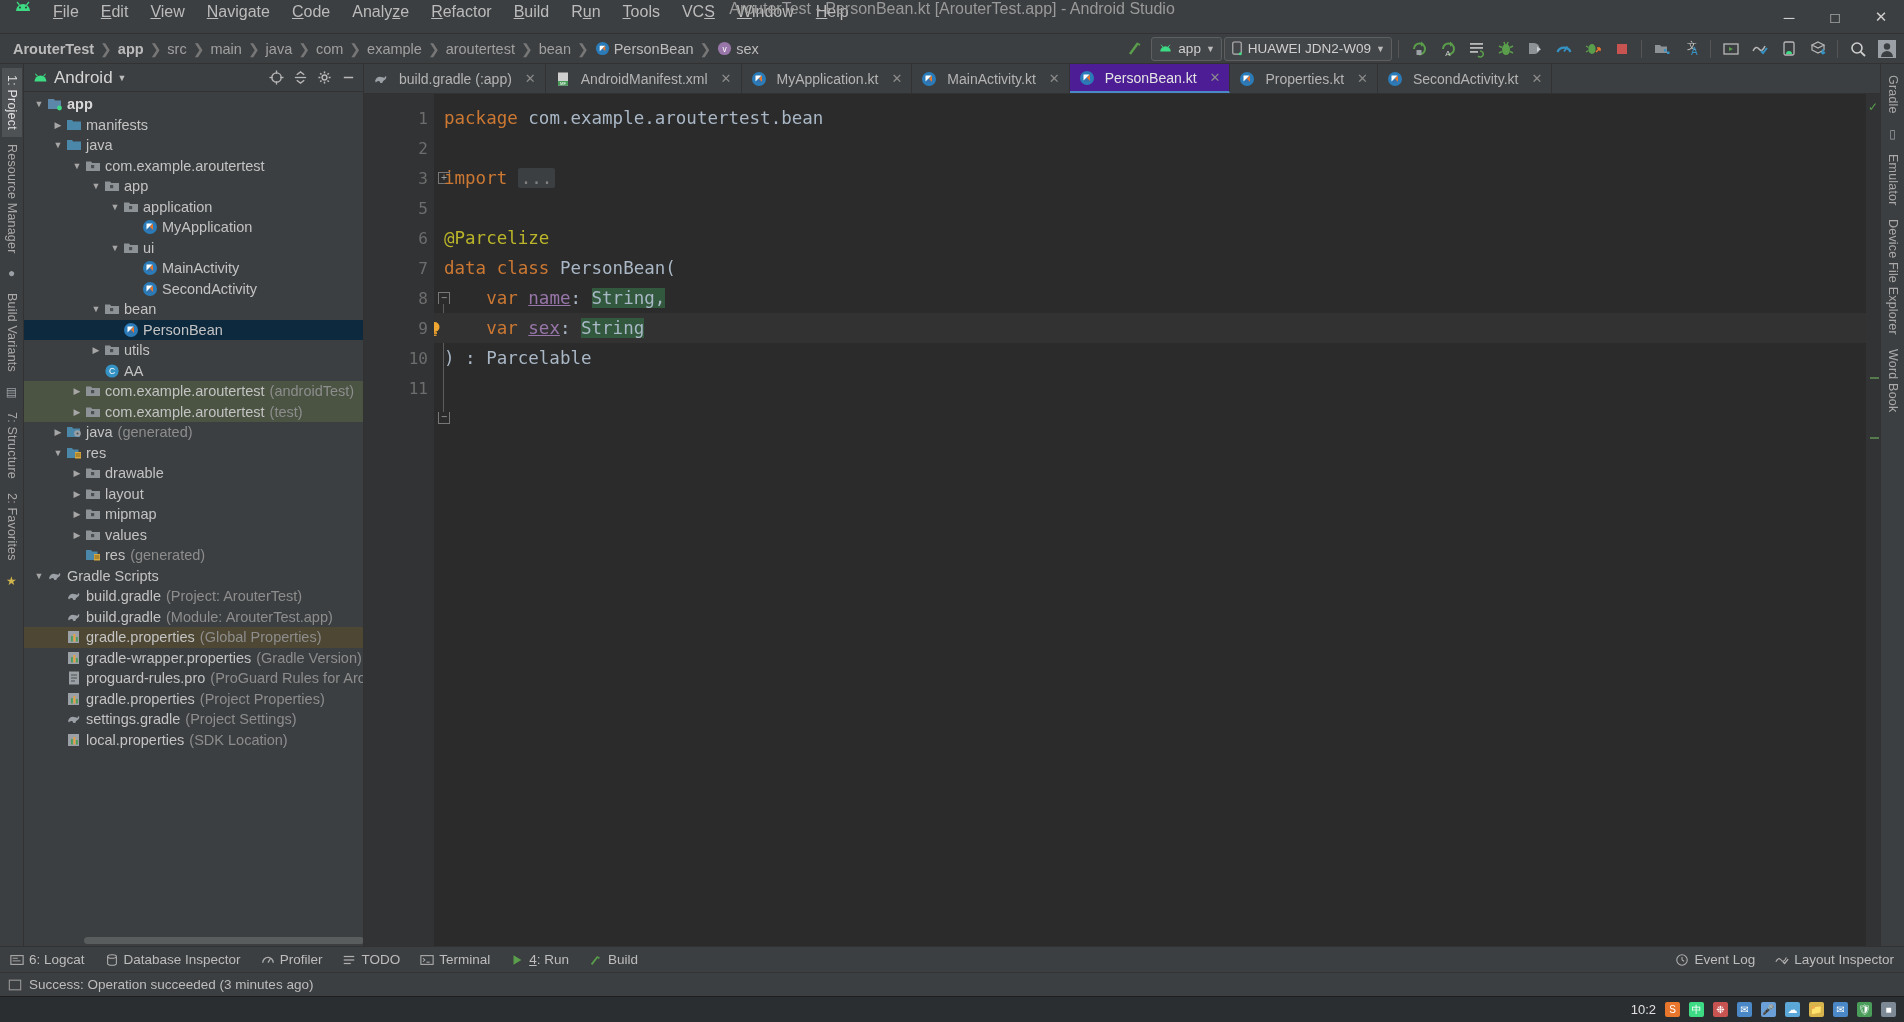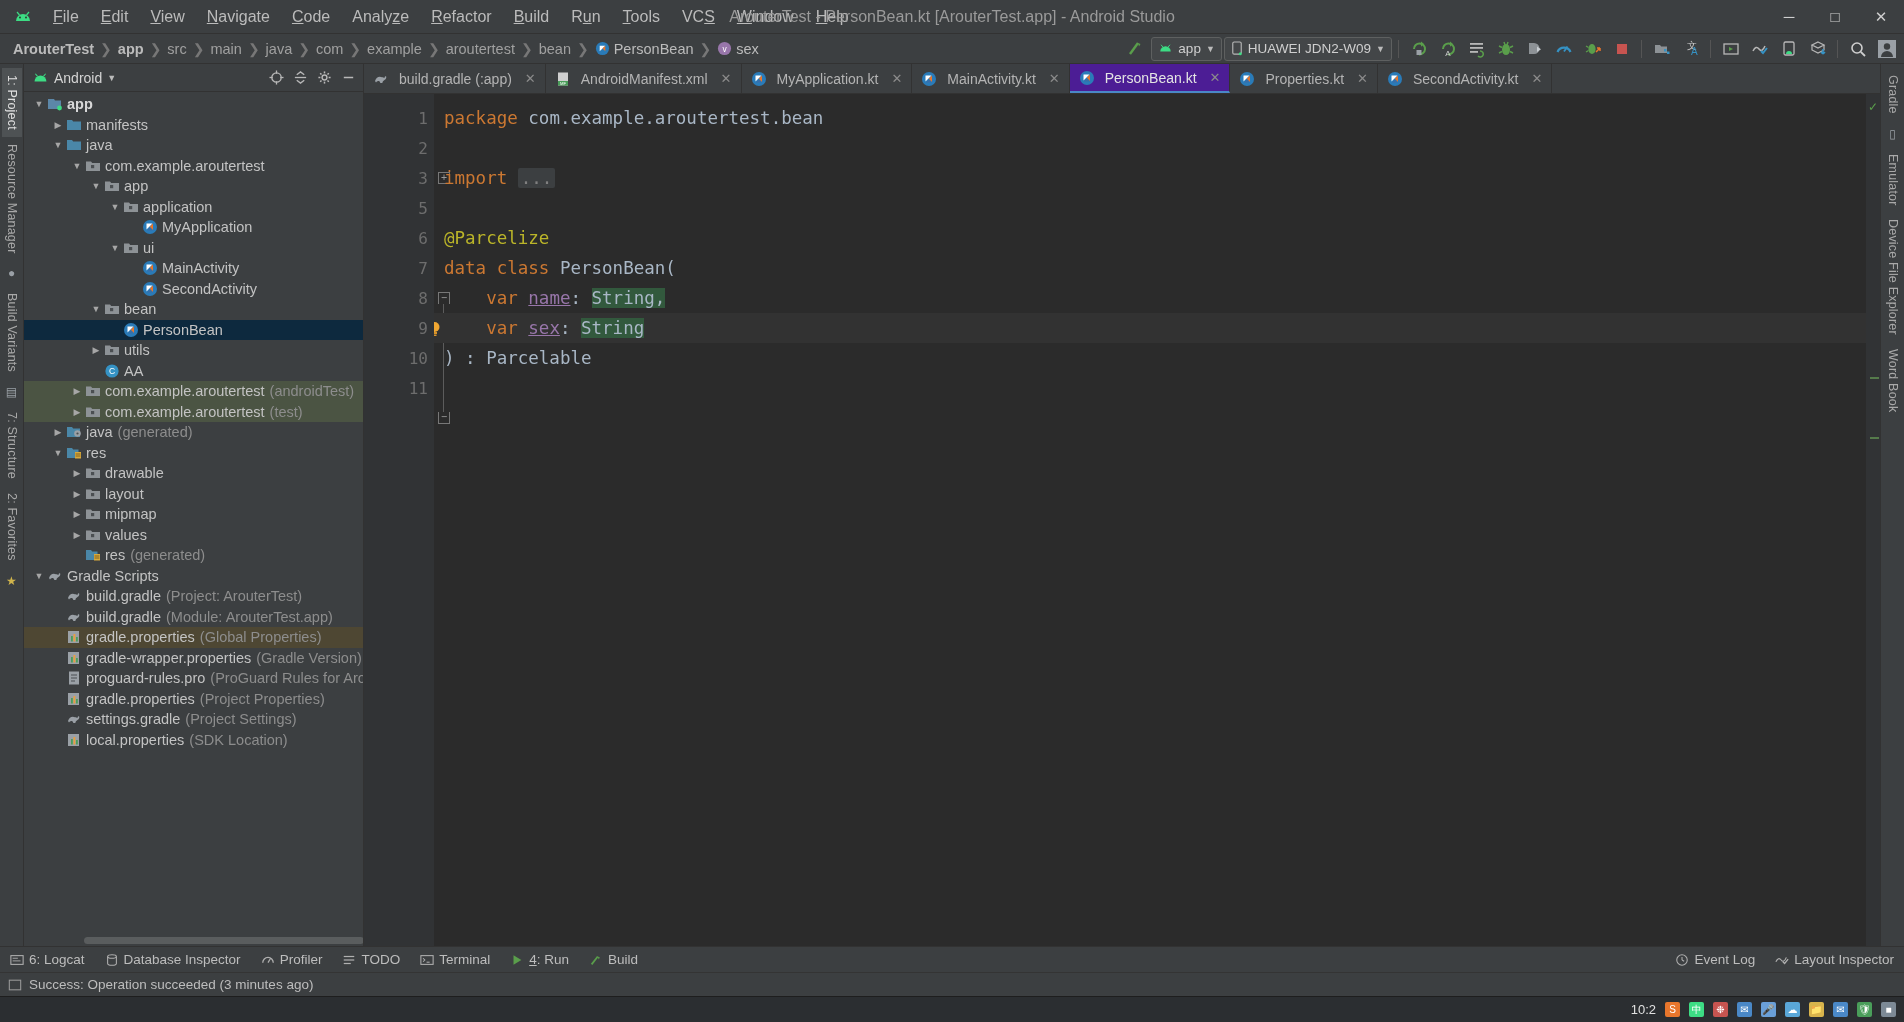--- a/index.html
+++ b/index.html
@@ -9,21 +9,21 @@
     font-family: "Liberation Sans", sans-serif;
     color: #bbbbbb;
     overflow: hidden;
   }
   body { display: flex; flex-direction: column; }
 
   
   .titlebar {
     height: 20px; flex: 0 0 34px;
     background: #3c3f41;
-    display: flex; align-items: center;
+    display: flex; align-items: flex-start;
     border-bottom: 1px solid #323232;
     position: relative;
   }
   .android-logo { width: 26px; margin-left: 10px; display:flex; align-items:center; justify-content:center; }
   .menubar { display: flex; align-items: center; margin-left: 6px; }
   .menu-item {
     padding: 3px 11px; font-size: 16px; color: #bbbbbb;
     cursor: default; white-space: nowrap;
   }
   .menu-item u { text-decoration: underline; }
@@ -79,21 +79,21 @@
   
   .project {
     width: 340px; flex: 0 0 340px; background: #3c3f41;
     display: flex; flex-direction: column;
     border-right: 1px solid #323232;
   }
   .proj-head {
     height: 28px; flex:0 0 28px; display:flex; align-items:center;
     padding-left: 8px; gap: 5px; border-bottom: 1px solid #323232;
   }
-  .proj-title { font-size: 14px; color: #d4d4d4; }
+  .proj-title { font-size: 17px; color: #d4d4d4; }
   .proj-head-icons { margin-left:auto; display:flex; align-items:center; gap:2px; padding-right:4px; }
   .ph-ico { width:22px;height:22px;display:flex;align-items:center;justify-content:center;border-radius:3px; }
 
   .tree { flex:1 1 auto; overflow:hidden; padding-top:2px; font-size:14.5px; position:relative; }
   .node { height: 20.5px; display:flex; align-items:center; white-space:nowrap; padding-right:4px; }
   .node.sel { background: #0d293e; }
   .node.test { background: #4b5443; }
   .node.olive { background: #4e4733; }
   .arrow { width: 14px; flex:0 0 14px; display:flex; align-items:center; justify-content:center;
            font-size: 9px; color:#a6a6a6; }

